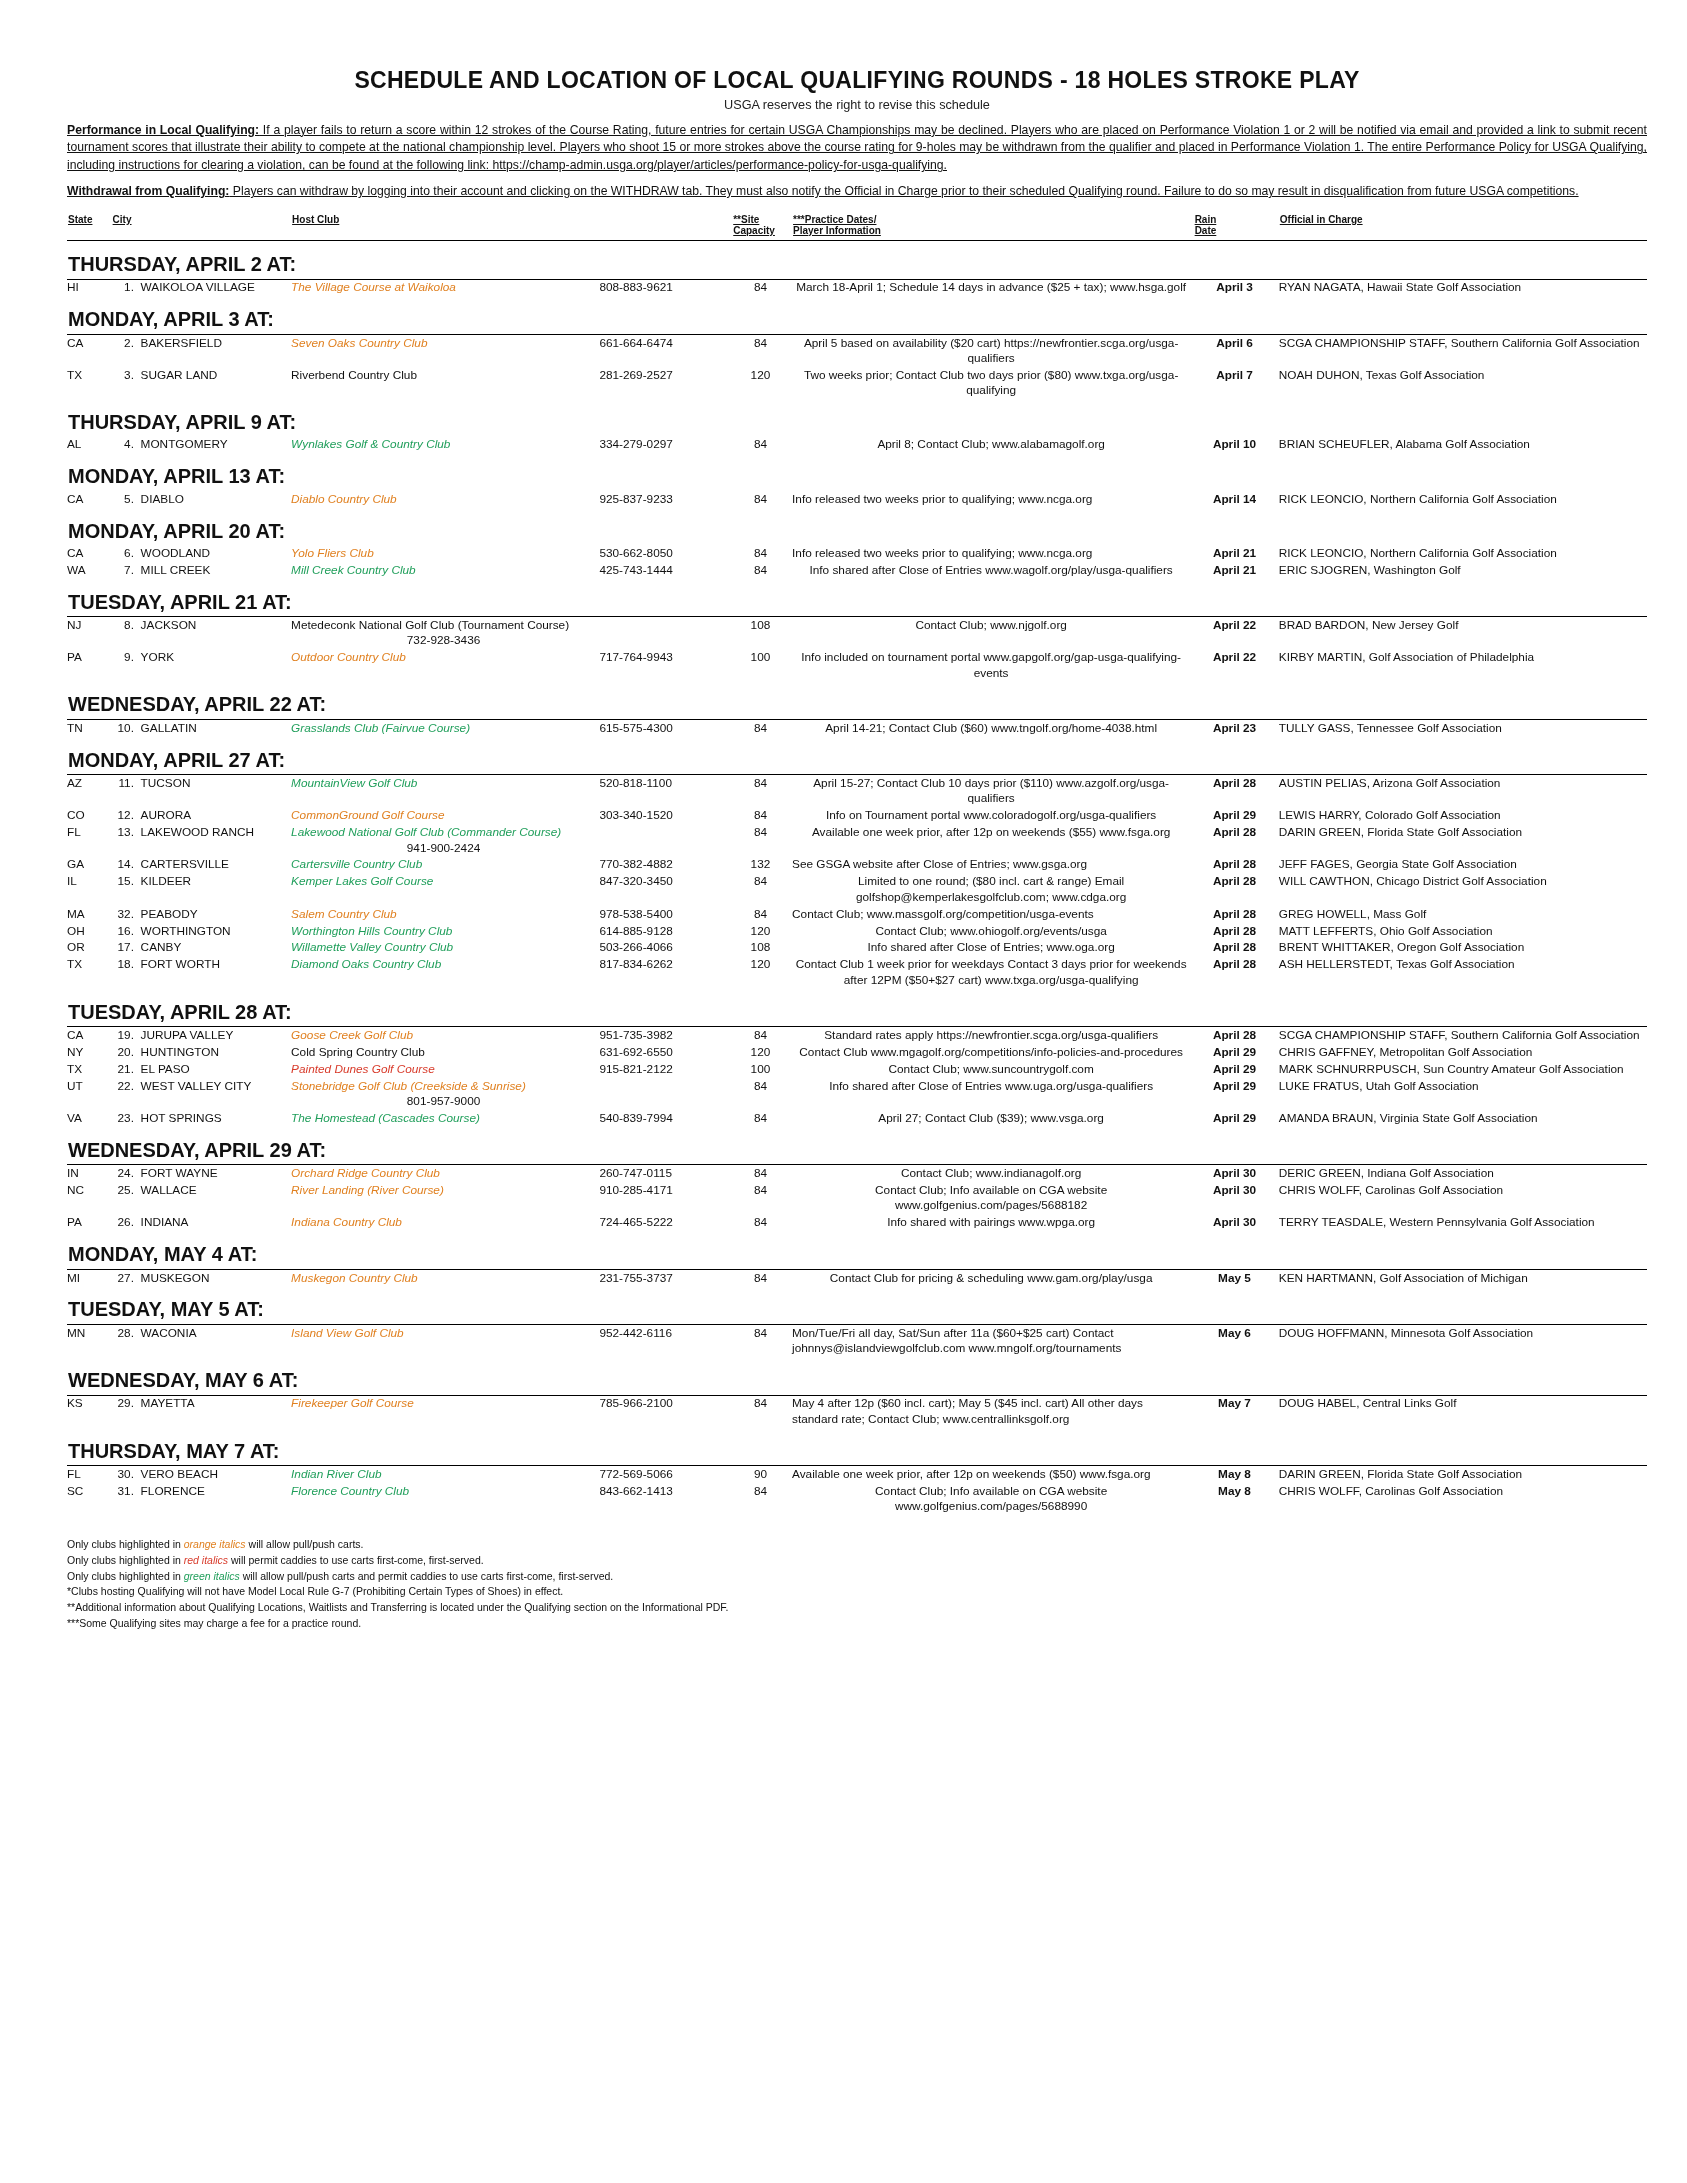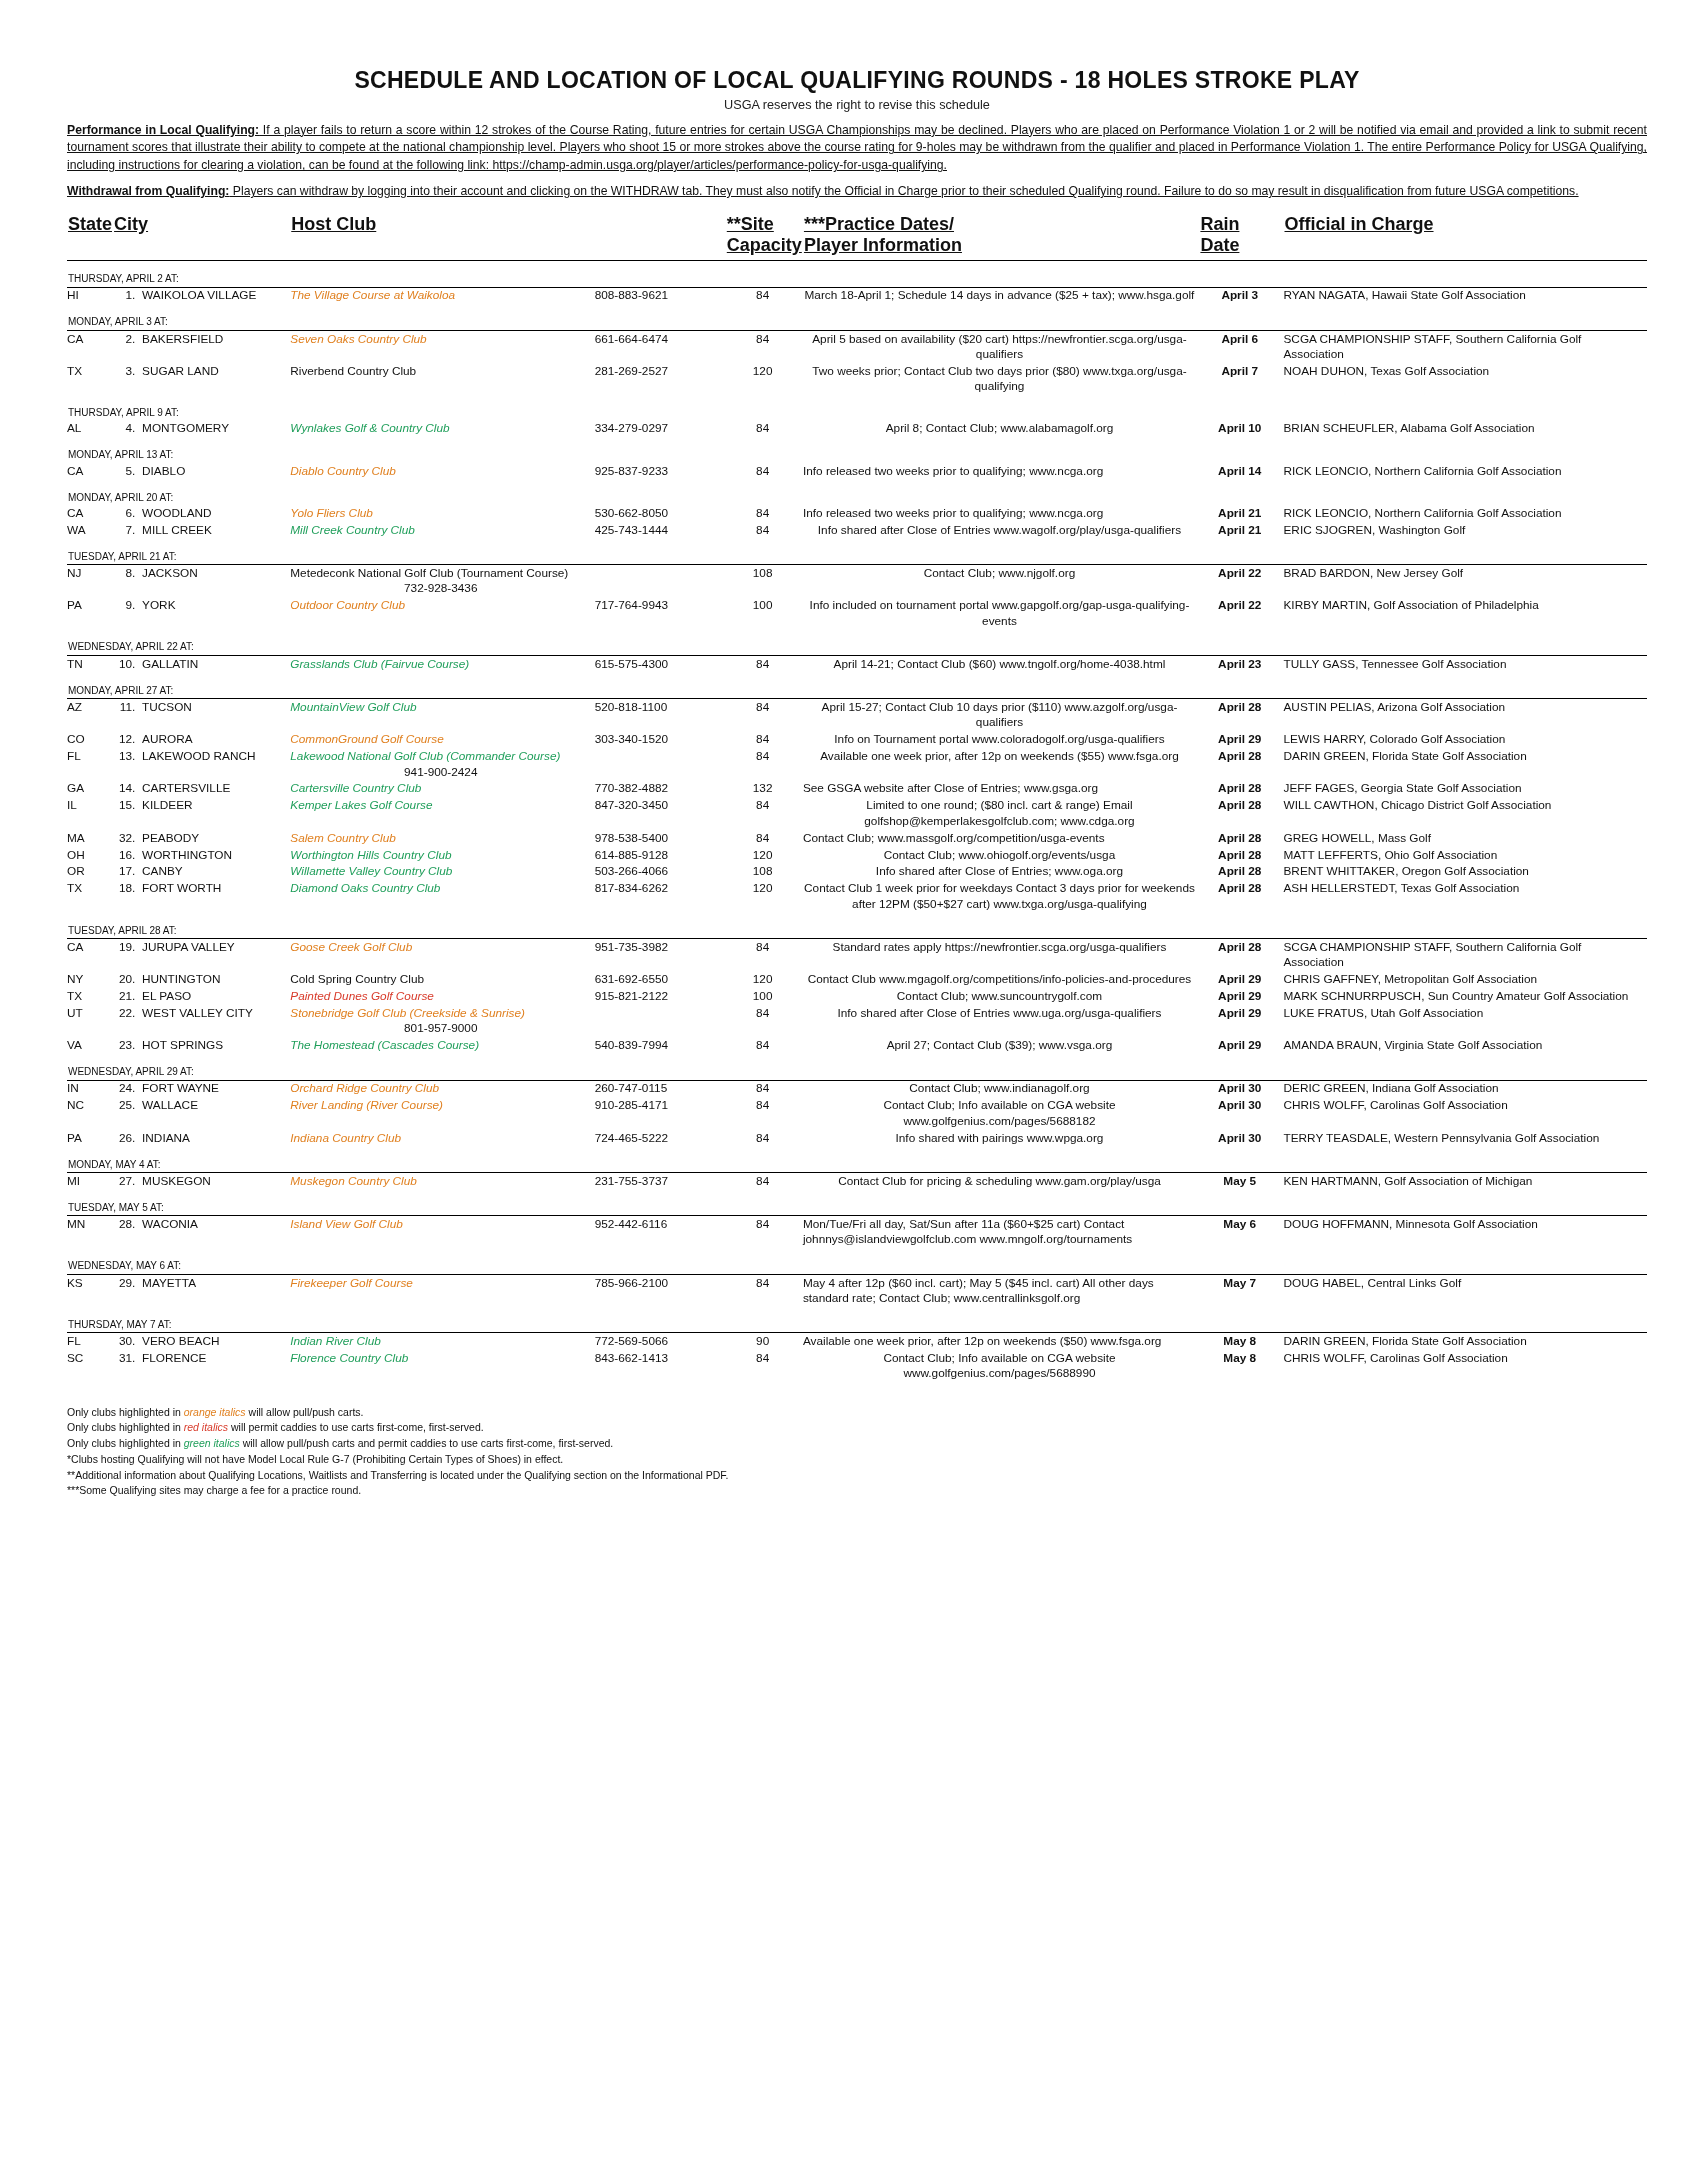--- a/index.html
+++ b/index.html
@@ -43,33 +43,33 @@
   .intro-block { margin-bottom: 8.4px; text-decoration: underline; }
 
   table.sched {
     width: 100%;
     border-collapse: collapse;
     margin-top: 11.8px;
   }
   table.sched td, table.sched th { vertical-align: top; }
 
   .hdr th {
-    font-size: 18px;
+    font-size: 10px;
     font-weight: bold;
     color: #111;
     padding-bottom: 1.7px;
     text-align: left;
   }
   .hdr th span.u { text-decoration: underline; }
   .hdr-center { text-align: center; margin-top: 40px; }
   .hdr-row-line td { border-bottom: 1.3px solid #000; height: 3.4px; padding: 0; }
 
   .daterow td {
-    font-size: 10px;
-    font-weight: normal;
+    font-size: 20px;
+    font-weight: bold;
     padding-top: 11.8px;
     padding-bottom: 2.5px;
     color: #111;
   }
   .ruled td { border-bottom: 1px solid #000; }
 
   tr.entry td {
     font-size: 11.8px;
     color: #111;
     padding: 0.8px 3.4px 0.8px 0;

